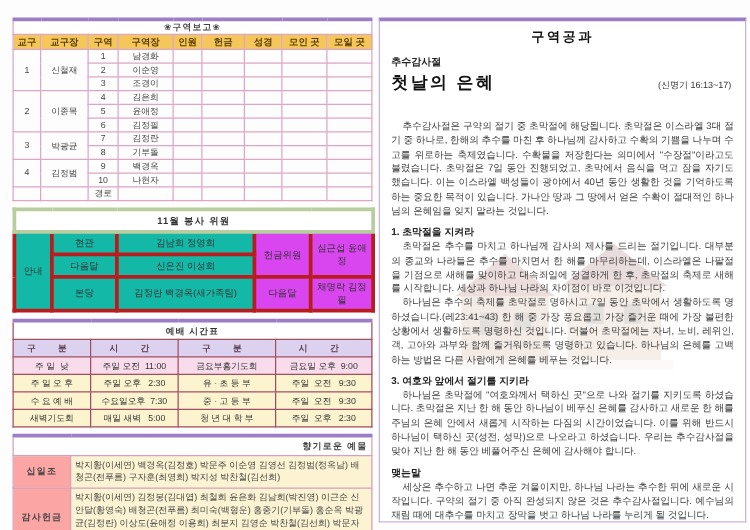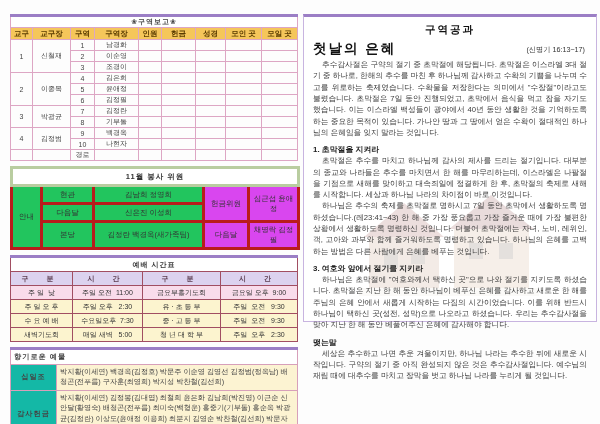--- a/index.html
+++ b/index.html
@@ -2,51 +2,51 @@
 <html><head>
 <meta charset="utf-8">
 <style>
   html,body{margin:0;padding:0;background:#ffffff;}
   #canvas{position:relative;width:600px;height:424px;background:#fdfdfd;overflow:hidden;
           font-family:"Liberation Sans","DejaVu Sans",sans-serif;color:#333;}
   
   .left-page{position:absolute;left:10px;top:14px;width:288px;}
   table{width:100%;border-collapse:collapse;table-layout:fixed;}
   .tbl{border-top:3px solid #9b7ec5;margin-bottom:5px;}
-  .ttl td{background:#fff;font-size:10px;font-weight:bold;text-align:left;
+  .ttl td{background:#fff;font-size:10px;font-weight:bold;text-align:right;
           padding:2px 0;color:#111;letter-spacing:1px;}
   
   .t1 td{border:1px solid #dda6c4;font-size:7px;text-align:center;padding:0;height:9px;color:#444;}
   .t1 .hdr td{background:#f5c65a;color:#5a3c00;font-weight:bold;height:11px;font-size:7.5px;}
   
   .t2 td{border:3px solid #b91c1c;font-size:7.5px;text-align:center;padding:2px 0;height:11px;color:#333;}
-  .t2 .grn{background:#22c55e;margin-top:32px;}
+  .t2 .grn{background:#14b8a6;margin-top:32px;}
   .t2 .pch{background:#d946ef;}
   .t2 .ttl td{border-color:#b9cda0;}
   
   .t3 td{border:1px solid #a14e62;font-size:7px;text-align:center;padding:1.5px 0;color:#333;}
   .t3 .hdr td{background:#dcd2ef;color:#5a3c50;font-weight:bold;letter-spacing:8px;}
   .t3 .r0 td{background:#f9dceb;}
   .t3 .ry td{background:#fcf4cf;}
   .pre{white-space:pre;}
   
   .t4 td{border:1px solid #d79fba;font-size:7.2px;color:#444;padding:2px 3px;vertical-align:middle;}
-  .t4 .lbl{background:#14b8a6;text-align:center;font-weight:bold;letter-spacing:1px;width:42px;}
+  .t4 .lbl{background:#fca5a5;text-align:center;font-weight:bold;letter-spacing:1px;width:42px;}
   .t4 .val{background:#fcf3d2;text-align:left;line-height:1.45;}
   
-  .right-page{position:absolute;left:303px;top:14px;width:294px;height:308px;background:#fff;
+  .right-page{position:absolute;left:303px;top:14px;width:294px;height:404px;background:#fff;
               border:1px solid #c8b4e0;border-top:3px solid #9b7ec5;box-sizing:border-box;
               padding:5px 9px 0 9px;}
   .rp-header{text-align:center;font-size:10.5px;font-weight:bold;color:#111;letter-spacing:2px;margin-top:1px;}
   .rp-season{font-size:8px;font-weight:bold;color:#222;margin-top:7px;}
   .rp-titlerow{position:relative;text-align:left;margin-top:2px;height:18px;}
   .rp-title{font-size:13.5px;font-weight:bold;color:#111;letter-spacing:2px;}
   .rp-scripture{position:absolute;right:2px;bottom:2px;font-size:7.2px;color:#333;}
   .rp-body{position:relative;z-index:2;font-size:7.7px;line-height:1.47;text-align:justify;
-           color:#3a3a3a;margin:2px 0 0 0;text-indent:9px;}
+           color:#3a3a3a;margin:20px 0 0 0;text-indent:9px;}
   .rp-h{position:relative;z-index:2;font-size:7.9px;font-weight:bold;color:#222;margin:6px 0 0 0;}
   .watermark{position:absolute;left:55px;top:168px;opacity:0.16;z-index:1;}
 </style>
 </head>
 <body>
 
 <div id="canvas">
 
   <div class="left-page">
 
@@ -298,20 +298,21 @@
       <rect x="95" y="42" width="75" height="63" fill="#caa07c"></rect>
       <polygon points="90,44 132,10 175,44" fill="#7c2f2c"></polygon>
       <rect x="25" y="65" width="14" height="18" fill="#5c4632"></rect>
       <rect x="52" y="65" width="14" height="14" fill="#5c4632"></rect>
       <rect x="110" y="58" width="14" height="16" fill="#5c4632"></rect>
       <rect x="140" y="58" width="14" height="16" fill="#5c4632"></rect>
       <rect x="0" y="103" width="180" height="8" fill="#e8e2d8"></rect>
     </svg>
 
     <div class="rp-header">구역공과</div>
+    <div class="rp-season">추수감사절</div>
     <div class="rp-titlerow">
       <span class="rp-title">첫날의 은혜</span>
       <span class="rp-scripture">(신명기 16:13~17)</span>
     </div>
     <p class="rp-body">추수감사절은 구약의 절기 중 초막절에 해당됩니다. 초막절은 이스라엘 3대 절기 중 하나로, 한해의 추수를 마친 후 하나님께 감사하고 수확의 기쁨을 나누며 수고를 위로하는 축제였습니다. 수확물을 저장한다는 의미에서 "수장절"이라고도 불렸습니다. 초막절은 7일 동안 진행되었고, 초막에서 음식을 먹고 잠을 자기도 했습니다. 이는 이스라엘 백성들이 광야에서 40년 동안 생활한 것을 기억하도록 하는 중요한 목적이 있습니다. 가나안 땅과 그 땅에서 얻은 수확이 절대적인 하나님의 은혜임을 잊지 말라는 것입니다.</p>
 
     <div class="rp-h">1. 초막절을 지켜라</div>
     <p class="rp-body" style="margin-top:0;">초막절은 추수를 마치고 하나님께 감사의 제사를 드리는 절기입니다. 대부분의 종교와 나라들은 추수를 마치면서 한 해를 마무리하는데, 이스라엘은 나팔절을 기점으로 새해를 맞이하고 대속죄일에 정결하게 한 후, 초막절의 축제로 새해를 시작합니다. 세상과 하나님 나라의 차이점이 바로 이것입니다.</p>
 
     <p class="rp-body" style="margin-top:0;">하나님은 추수의 축제를 초막절로 명하시고 7일 동안 초막에서 생활하도록 명하셨습니다.(레23:41~43) 한 해 중 가장 풍요롭고 가장 즐거운 때에 가장 불편한 상황에서 생활하도록 명령하신 것입니다. 더불어 초막절에는 자녀, 노비, 레위인, 객, 고아와 과부와 함께 즐거워하도록 명령하고 있습니다. 하나님의 은혜를 고백하는 방법은 다른 사람에게 은혜를 베푸는 것입니다.</p>

